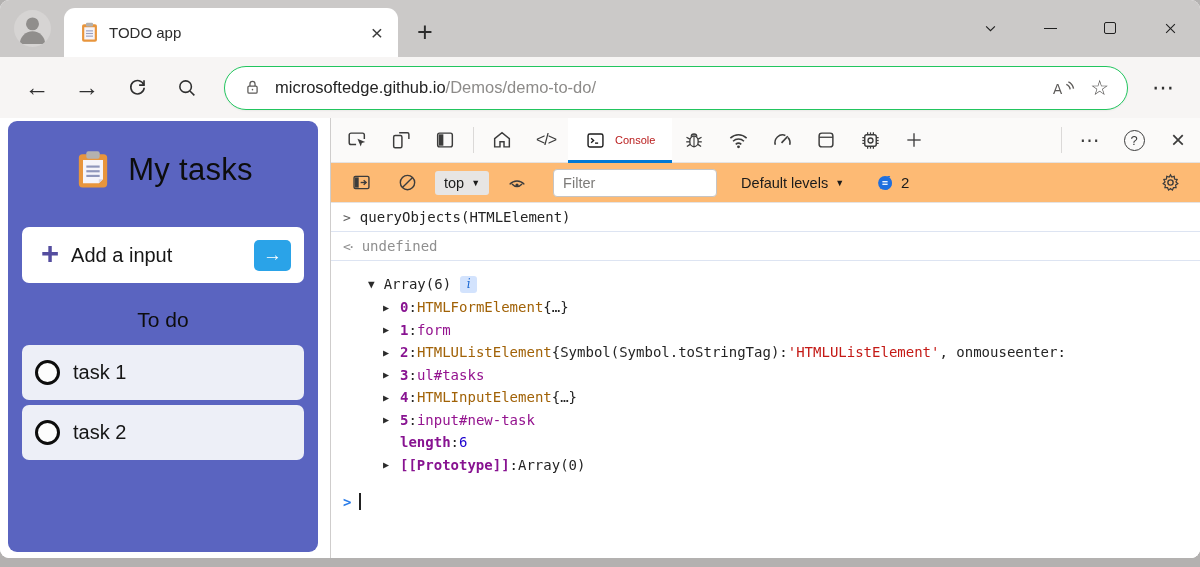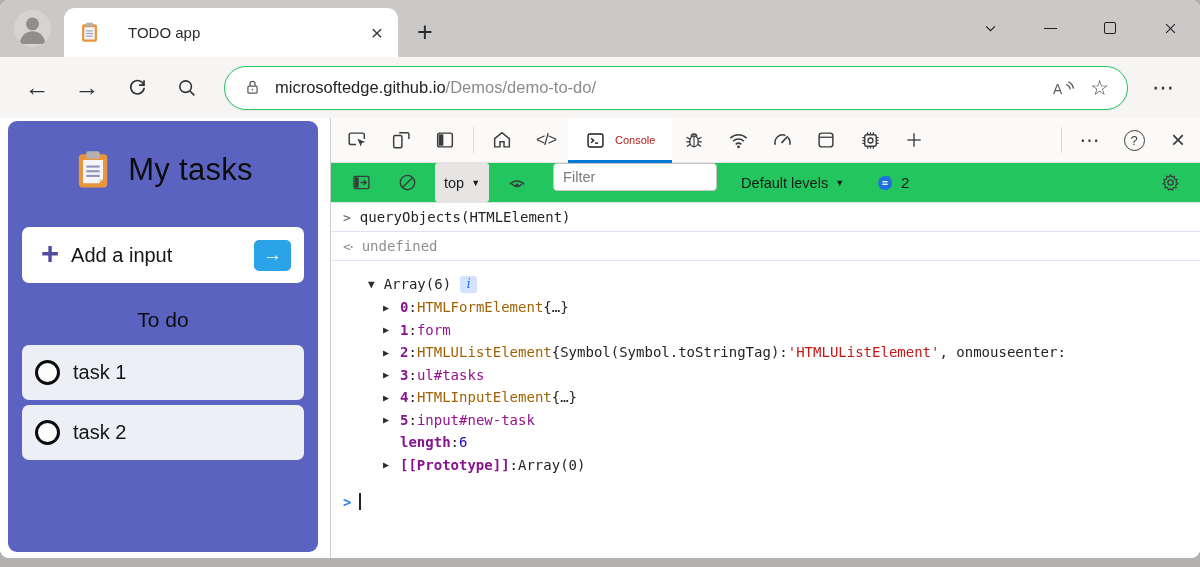--- a/index.html
+++ b/index.html
@@ -7,21 +7,21 @@
               font-family:"Liberation Sans", sans-serif; }
   .window { position:absolute; left:0; top:0; width:1200px; height:558px;
             border-radius:9px; overflow:hidden; background:#fff; }
 
   
   .titlebar { position:relative; height:57px; background:#cbc9c8; }
   .avatar { position:absolute; left:14px; top:10px; width:37px; height:37px; border-radius:50%;
             background:#d6d4d3; overflow:hidden; }
   .tab { position:absolute; left:64px; bottom:0; width:334px; height:49px; background:#fff;
          border-radius:11px 11px 0 0; display:flex; align-items:center; padding:0 15px; }
-  .tab-title { flex:1; margin-left:28px; font-size:15px; color:#2c2c2c; }
+  .tab-title { flex:1; margin-left:9px; font-size:15px; color:#2c2c2c; }
   .tab-close { font-size:21px; color:#3c3c3c; line-height:1; cursor:default; }
   .newtab { position:absolute; left:408px; bottom:8px; width:34px; height:34px; display:flex;
             align-items:center; justify-content:center; font-size:27px; font-weight:300; color:#2c2c2c; }
   .wincontrols { position:absolute; right:0; top:0; height:56px; display:flex; }
   .winbtn { width:60px; height:100%; display:flex; align-items:center; justify-content:center; }
   .minglyph { width:13px; height:0; border-top:1.6px solid #202020; }
   .maxglyph { width:12px; height:12px; border:1.6px solid #202020; border-radius:2px; }
 
   
   .navbar { height:61px; background:#f7f5f4; display:flex; align-items:center; padding:0 16px; gap:8px; }
@@ -68,22 +68,22 @@
   .dt-sep { width:1px; background:#dbd9d8; margin:9px 6px; }
   .code-glyph { font-size:16px; color:#3c3c3c; letter-spacing:-1px; }
   .dt-tab-console { position:relative; display:flex; align-items:center; gap:9px; padding:0 17px;
                     background:#fff; font-size:11px; color:#b91c1c; }
   .dt-tab-console::after { content:""; position:absolute; left:0; right:0; bottom:-1px; height:3px;
                            background:var(--accent,#0078d4); }
   .dt-right { margin-left:auto; display:flex; align-items:stretch; }
   .help-circle { width:21px; height:21px; border:1.6px solid #3c3c3c; border-radius:50%; display:flex;
                  align-items:center; justify-content:center; font-size:13px; color:#3c3c3c; }
 
-  .dt-console-bar { height:40px; background:#22c55e; border-bottom:1px solid #e5e3e2; display:flex;
-                    padding:0 12px; gap:10px; }
+  .dt-console-bar { height:40px; background:#fdba74; border-bottom:1px solid #e5e3e2; display:flex;
+                    align-items:center; padding:0 12px; gap:10px; }
   .cbar-btn { width:36px; display:flex; align-items:center; justify-content:center; color:#3c3c3c; }
   .context-pill { display:flex; align-items:center; gap:7px; background:#e7e5e4; border-radius:3px;
                   padding:4px 9px; font-size:14.5px; color:#1b1b1b; }
   .dd-arrow { font-size:9px; color:#1b1b1b; }
   .filter-input { width:164px; height:28px; border:1px solid #c6c4c3; border-radius:4px; margin-left:8px;
                   padding:0 9px; font-size:14.5px; font-family:inherit; color:#1b1b1b; outline:none; }
   .filter-input::placeholder { color:#7d7b79; }
   .levels { display:flex; align-items:center; gap:7px; margin-left:14px; font-size:14.5px; color:#1b1b1b; }
   .msg-group { display:flex; align-items:center; gap:7px; margin-left:22px; font-size:15px; color:#1b1b1b; }
   .gear-wrap { margin-left:auto; }

